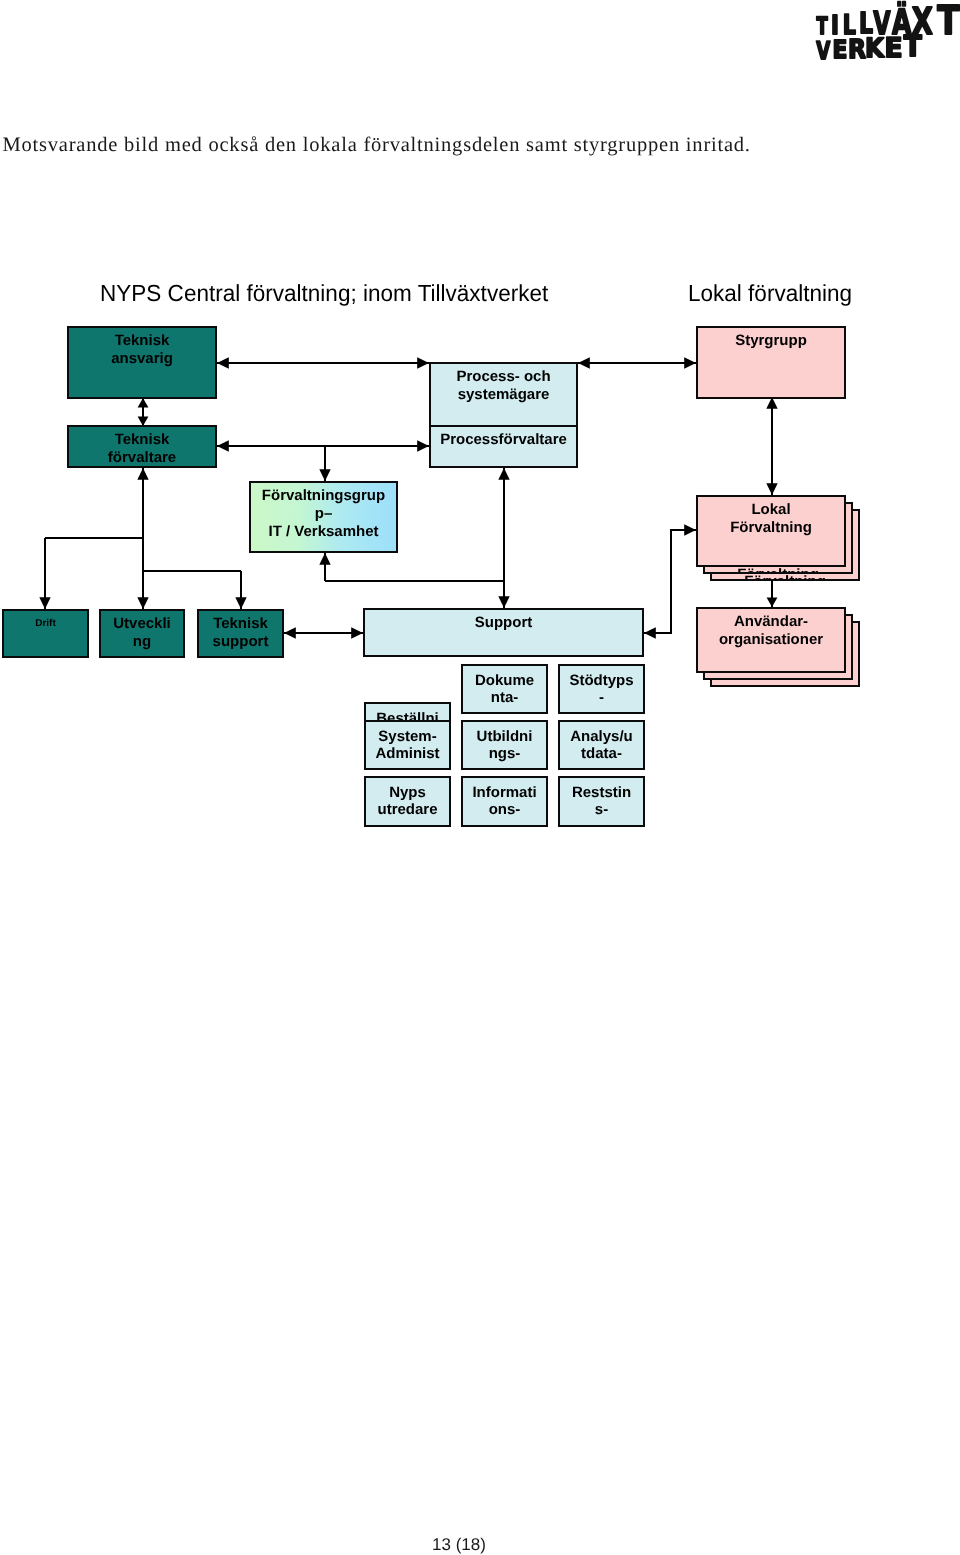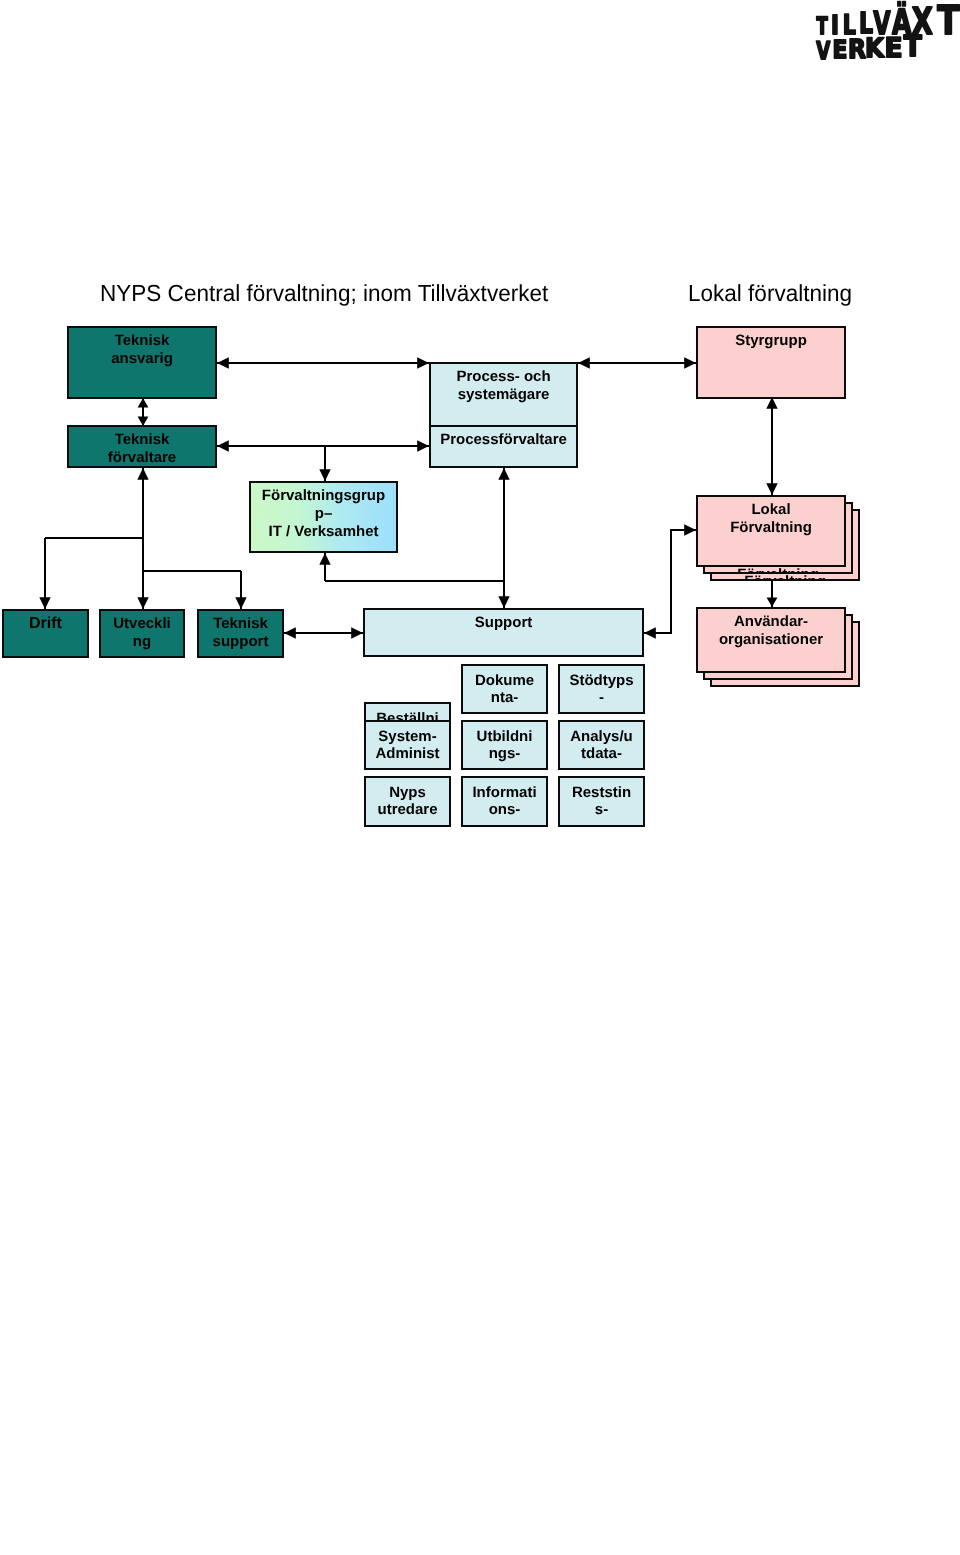--- a/index.html
+++ b/index.html
@@ -57,20 +57,21 @@
     <g id="logo-line2">
         <text x="0" y="0" font-size="24.55" transform="translate(16.3,58.5) scale(0.82,1)">V</text>
         <text x="0" y="0" font-size="24.97" transform="translate(32.5,57.9) scale(0.97,1)">E</text>
         <text x="0" y="0" font-size="26.06" transform="translate(48.1,57.5) scale(1,1)">R</text>
         <text x="0" y="0" font-size="26.61" transform="translate(65,57) scale(1.02,1)">K</text>
         <text x="0" y="0" font-size="27.30" transform="translate(84.4,56.6) scale(1.08,1)">E</text>
         <text x="0" y="0" font-size="28.81" transform="translate(103.8,56.1) scale(1.02,1)">T</text>
       </g>
   </svg>
 
+  <div id="doc-title">Motsvarande bild med också den lokala förvaltningsdelen samt styrgruppen inritad.</div>
 
   <div id="diagram">
     <svg class="conn" id="connectors" viewBox="0 0 960 900">
         <polyline points="217,363 429,363" fill="none" stroke="#000" stroke-width="2"></polyline>
         <path d="M217,363 L228.8,357.3 L228.8,368.7 Z" fill="#000"></path>
         <path d="M429,363 L417.2,357.3 L417.2,368.7 Z" fill="#000"></path>
         <polyline points="578,363 696,363" fill="none" stroke="#000" stroke-width="2"></polyline>
         <path d="M578,363 L589.8,357.3 L589.8,368.7 Z" fill="#000"></path>
         <path d="M696,363 L684.2,357.3 L684.2,368.7 Z" fill="#000"></path>
         <polyline points="143,398 143,426" fill="none" stroke="#000" stroke-width="2"></polyline>
@@ -142,21 +143,21 @@
           <div>Förvaltning</div>
         </div>
         <div class="box pink" style="left: 703px; top: 502px; width: 150px; height: 72px; font-size: 15px; z-index: 9; padding-top: 43.8px;">
           <div>Lokal</div>
           <div>Förvaltning</div>
         </div>
         <div class="box pink" style="left: 696px; top: 495px; width: 150px; height: 72px; font-size: 15px; z-index: 10;">
           <div>Lokal</div>
           <div>Förvaltning</div>
         </div>
-        <div class="box green" style="left: 2px; top: 609px; width: 87px; height: 49px; font-size: 16px; z-index: 10;">
+        <div class="box green" style="left: 2px; top: 609px; width: 87px; height: 49px; font-size: 10px; z-index: 10;">
           <div>Drift</div>
         </div>
         <div class="box green" style="left: 99px; top: 609px; width: 86px; height: 49px; font-size: 15px; z-index: 10;">
           <div>Utveckli</div>
           <div>ng</div>
         </div>
         <div class="box green" style="left: 197px; top: 609px; width: 87px; height: 49px; font-size: 15px; z-index: 10;">
           <div>Teknisk</div>
           <div>support</div>
         </div>
@@ -216,13 +217,14 @@
           <div class="clipped-line">ansvarig</div>
         </div>
         <div class="box blue supbox" style="left: 558px; top: 776px; width: 87px; height: 51px; font-size: 15px;">
           <div>Reststin</div>
           <div>s-</div>
           <div class="clipped-line">ansvarig</div>
         </div>
       </div>
   </div>
 
+  <div id="footer">13 (18)</div>
 </div>
 
 </body></html>

